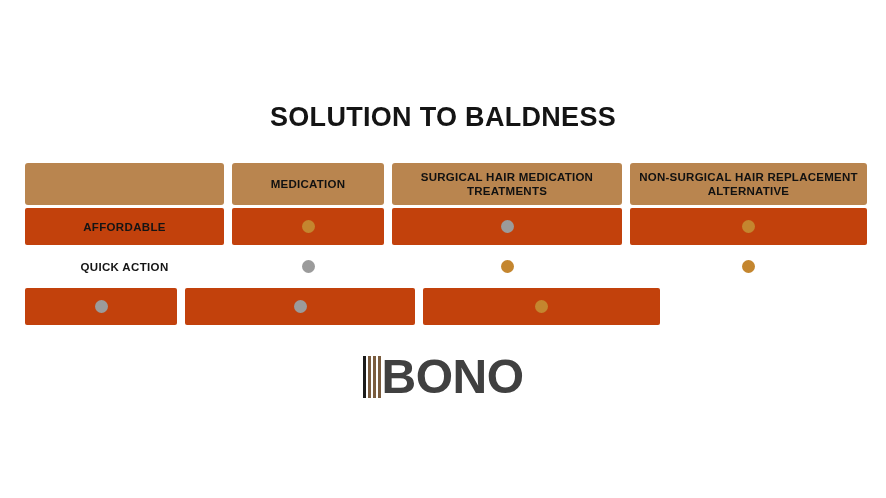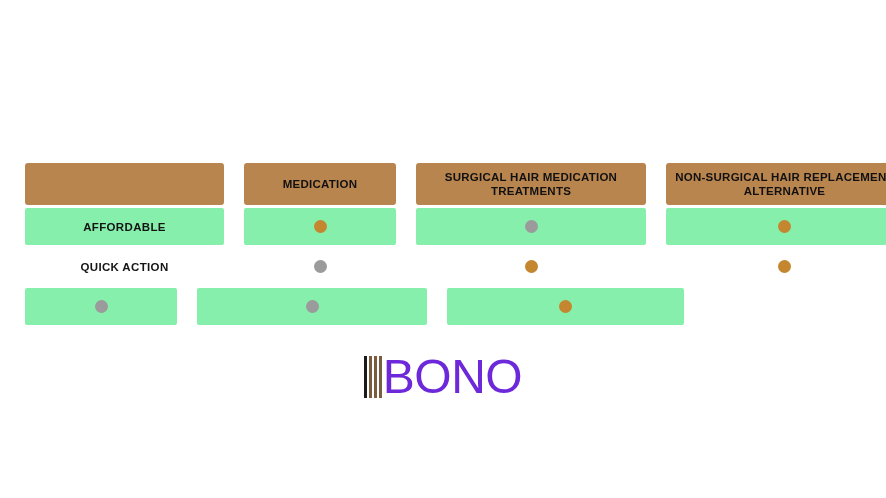--- a/index.html
+++ b/index.html
@@ -41,21 +41,21 @@
   #table {
     position: absolute;
     left: 25px;
     top: 163px;
     width: 834px;
   }
 
   .trow {
     display: flex;
     width: 100%;
-    column-gap: 20px;
+    column-gap: 8px;
   }
   .trow + .trow {
     margin-top: 3px;
   }
 
   .cell {
     box-sizing: border-box;
     display: flex;
     align-items: center;
     justify-content: center;
@@ -83,21 +83,21 @@
   .header-row .c0 {
     background: #b9854f;
   }
 
   
   .body-row .cell {
     height: 37px;
     border-radius: 2px;
   }
   .body-row.shaded .cell {
-    background: #86efac;
+    background: #c2410c;
   }
   .body-row.plain .cell {
     background: #ffffff;
     text-align: center;
   }
 
   .row-label {
     font-size: 11.5px;
     font-weight: bold;
     letter-spacing: 0.35px;
@@ -136,31 +136,32 @@
   }
   .stripe {
     width: 3px;
     height: 100%;
   }
   .stripe.dark { background: #1b1b1b; }
   .stripe.brown { background: #7a5c3e; }
   .stripe.gap { background: #ffffff; width: 2px; }
   .logo-word {
     font-size: 48px;
-    font-weight: normal;
+    font-weight: bold;
     letter-spacing: -0.5px;
-    color: #6d28d9;
+    color: #404040;
     line-height: 46px;
   }
 </style>
 </head>
 <body>
 
 <div id="slide">
 
+  <div id="title">SOLUTION TO BALDNESS</div>
 
   <div id="table">
 
     <div class="trow header-row">
       <div class="cell c0"></div>
       <div class="cell c1">MEDICATION</div>
       <div class="cell c2">SURGICAL HAIR MEDICATION TREATMENTS</div>
       <div class="cell c3">NON-SURGICAL HAIR REPLACEMENT ALTERNATIVE</div>
     </div>
 

